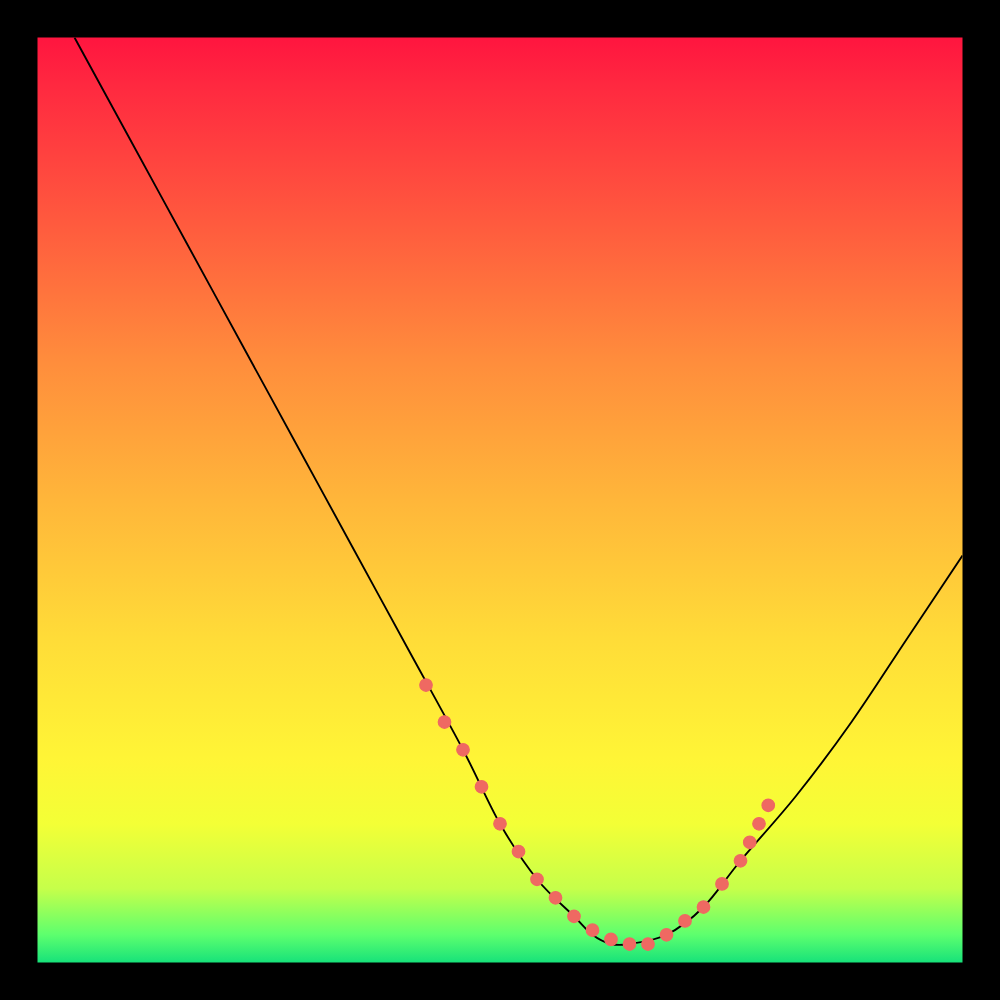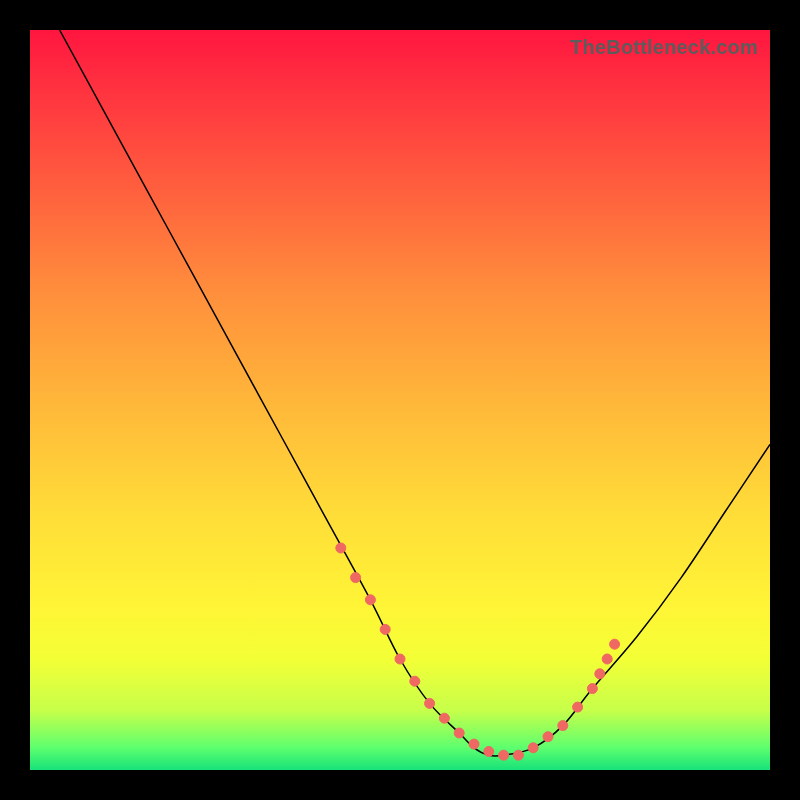--- a/index.html
+++ b/index.html
@@ -62,21 +62,20 @@
   .dot {
     fill: #ef6962;
     stroke: #ef6962;
   }
 </style>
 </head>
 <body>
 
 <div class="stage">
   <div class="plot-area">
-    <span class="watermark">TheBottleneck.com</span>
     <svg class="curve" viewBox="0 0 740 740" preserveAspectRatio="none">
       <path id="curve-path" class="curve-path" d="M 29.6 0.0 C 37.0 13.6, 59.2 54.3, 74.0 81.4 C 88.8 108.5, 103.6 135.7, 118.4 162.8 C 133.2 189.9, 148.0 217.1, 162.8 244.2 C 177.6 271.3, 192.4 298.5, 207.2 325.6 C 222.0 352.7, 236.8 379.9, 251.6 407.0 C 266.4 434.1, 281.2 461.3, 296.0 488.4 C 310.8 515.5, 328.1 546.4, 340.4 569.8 C 352.7 593.2, 360.1 611.7, 370.0 629.0 C 379.9 646.3, 389.7 661.1, 399.6 673.4 C 409.5 685.7, 421.8 695.6, 429.2 703.0 C 436.6 710.4, 439.1 714.1, 444.0 717.8 C 448.9 721.5, 453.9 724.0, 458.8 725.2 C 463.7 726.4, 466.2 726.4, 473.6 725.2 C 481.0 724.0, 493.3 722.7, 503.2 717.8 C 513.1 712.9, 522.9 705.5, 532.8 695.6 C 542.7 685.7, 550.1 673.4, 562.4 658.6 C 574.7 643.8, 592.0 625.3, 606.8 606.8 C 621.6 588.3, 636.4 568.6, 651.2 547.6 C 666.0 526.6, 680.8 503.2, 695.6 481.0 C 710.4 458.8, 732.6 425.5, 740.0 414.4"></path>
       <g id="dots-group">
           <circle cx="310.8" cy="518.0" r="5" class="dot"></circle>
           <circle cx="325.6" cy="547.6" r="5" class="dot"></circle>
           <circle cx="340.4" cy="569.8" r="5" class="dot"></circle>
           <circle cx="355.2" cy="599.4" r="5" class="dot"></circle>
           <circle cx="370.0" cy="629.0" r="5" class="dot"></circle>
           <circle cx="384.8" cy="651.2" r="5" class="dot"></circle>
           <circle cx="399.6" cy="673.4" r="5" class="dot"></circle>

